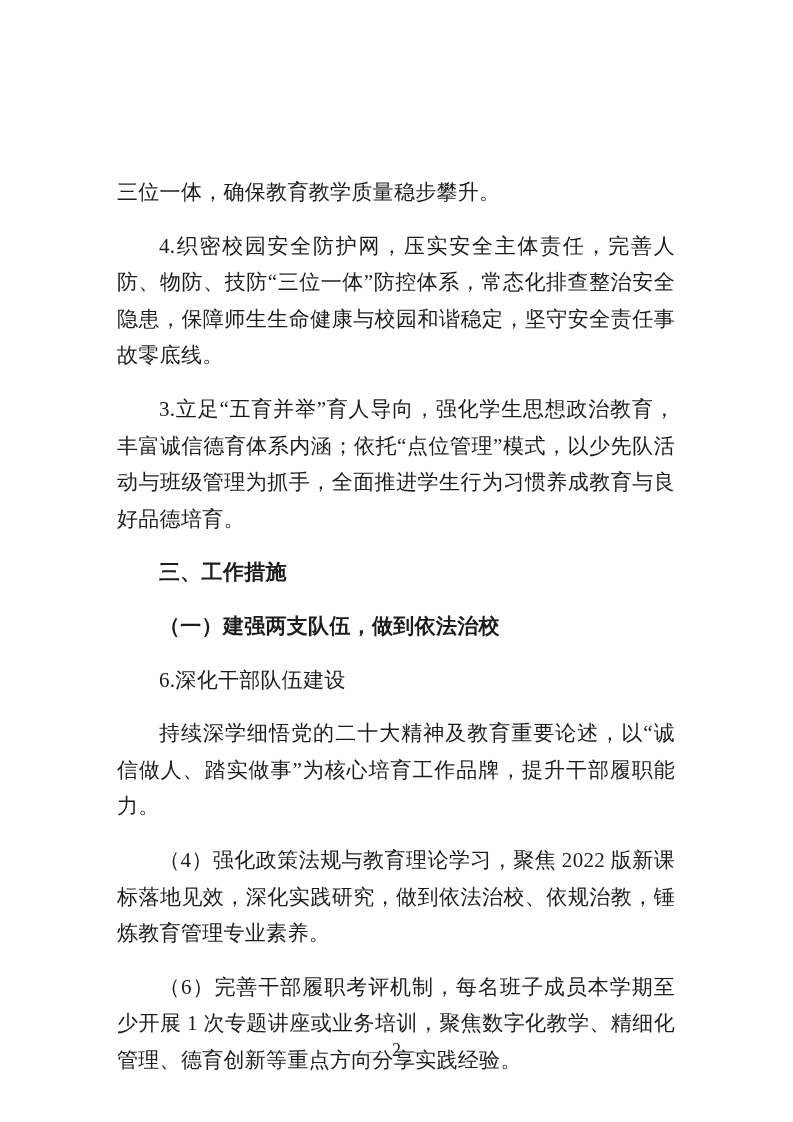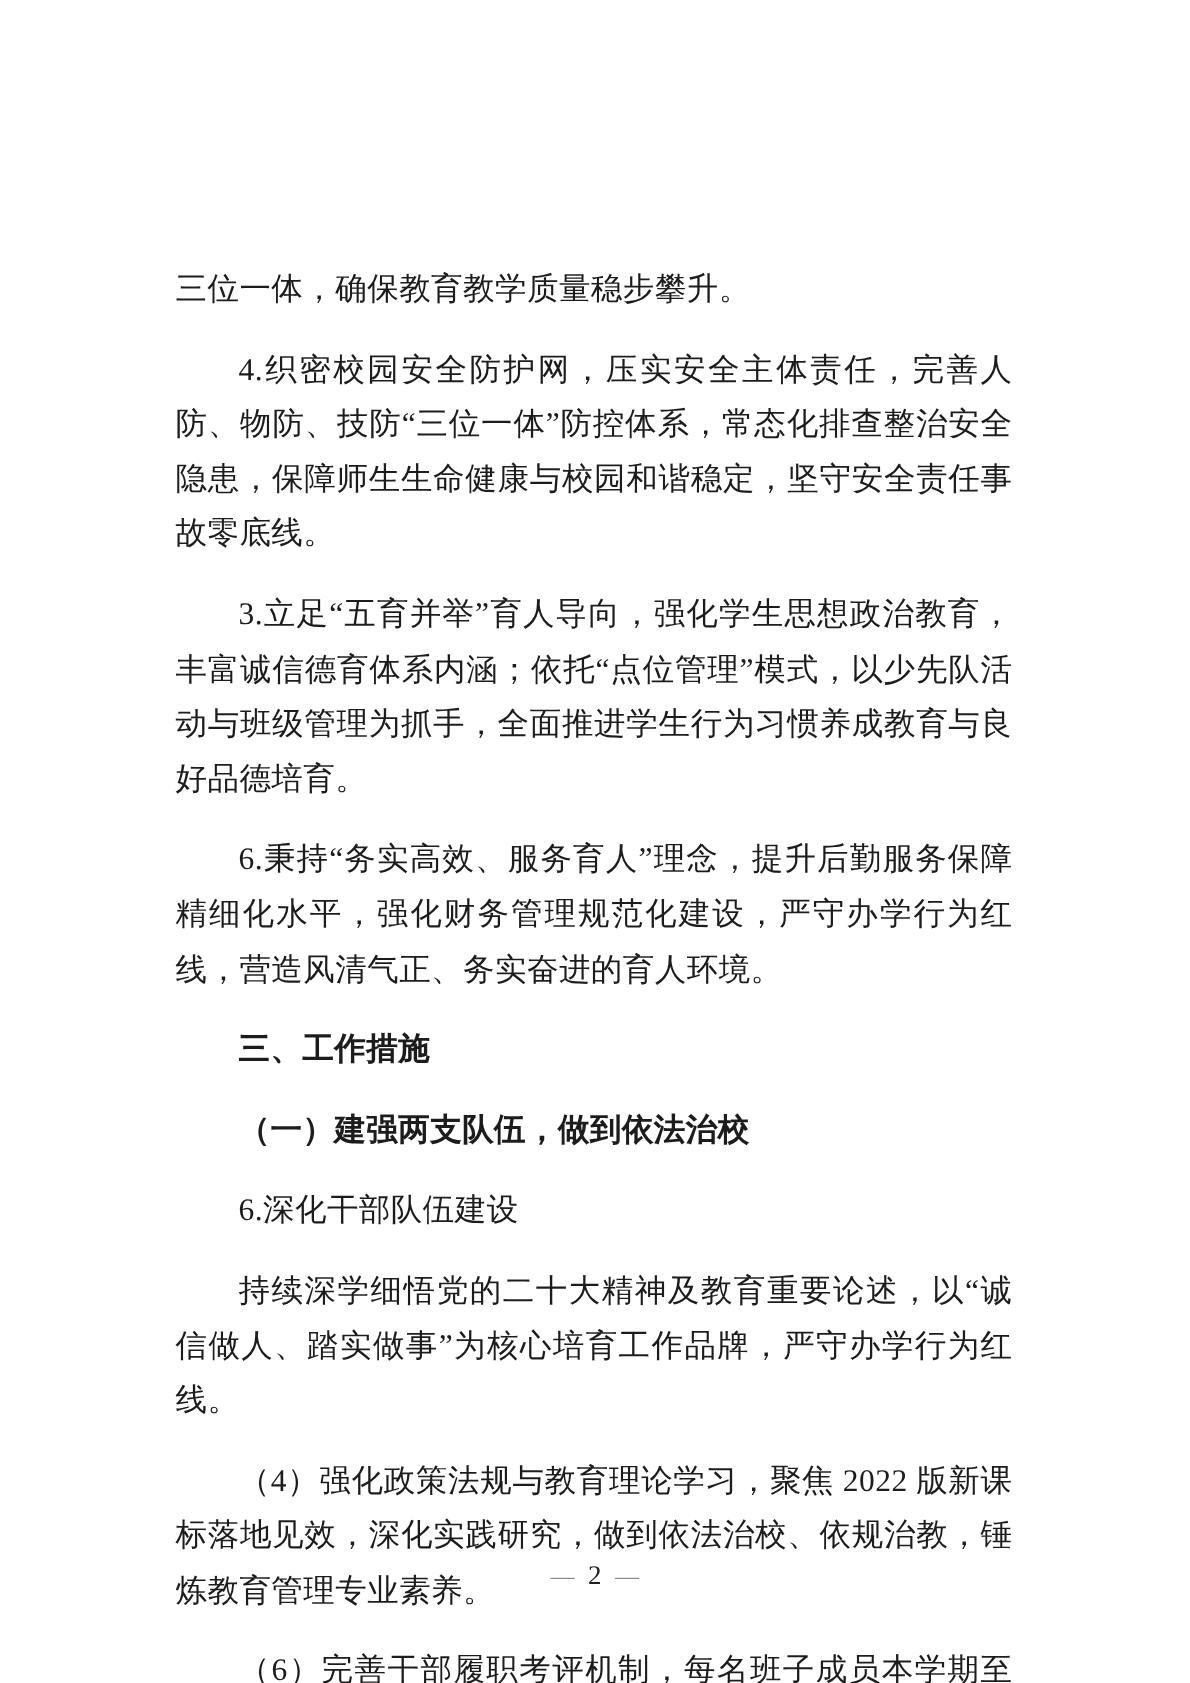--- a/index.html
+++ b/index.html
@@ -59,25 +59,24 @@
 </style>
 </head>
 <body>
 
 <div class="page">
 
   <div class="content">
     <p class="cont">三位一体，确保教育教学质量稳步攀升。</p>
     <p>4.织密校园安全防护网，压实安全主体责任，完善人防、物防、技防“三位一体”防控体系，常态化排查整治安全隐患，保障师生生命健康与校园和谐稳定，坚守安全责任事故零底线。</p>
     <p>3.立足“五育并举”育人导向，强化学生思想政治教育，丰富诚信德育体系内涵；依托“点位管理”模式，以少先队活动与班级管理为抓手，全面推进学生行为习惯养成教育与良好品德培育。</p>
-    <p>6.秉持“务实高效、服务育人”理念，提升后勤服务保障精细化水平，强化财务管理规范化建设，严守办学行为红线，营造风清气正、务实奋进的育人环境。</p>
     <p class="h1">三、工作措施</p>
     <p class="h2">（一）建强两支队伍，做到依法治校</p>
     <p>6.深化干部队伍建设</p>
-    <p>持续深学细悟党的二十大精神及教育重要论述，以“诚信做人、踏实做事”为核心培育工作品牌，严守办学行为红线。</p>
+    <p>持续深学细悟党的二十大精神及教育重要论述，以“诚信做人、踏实做事”为核心培育工作品牌，提升干部履职能力。</p>
     <p>（4）强化政策法规与教育理论学习，聚焦 2022 版新课标落地见效，深化实践研究，做到依法治校、依规治教，锤炼教育管理专业素养。</p>
     <p>（6）完善干部履职考评机制，每名班子成员本学期至少开展 1 次专题讲座或业务培训，聚焦数字化教学、精细化管理、德育创新等重点方向分享实践经验。</p>
   </div>
 
   <div class="footer">
     <span class="dash">—</span><span>2</span><span class="dash">—</span>
   </div>
 
 </div>
 

